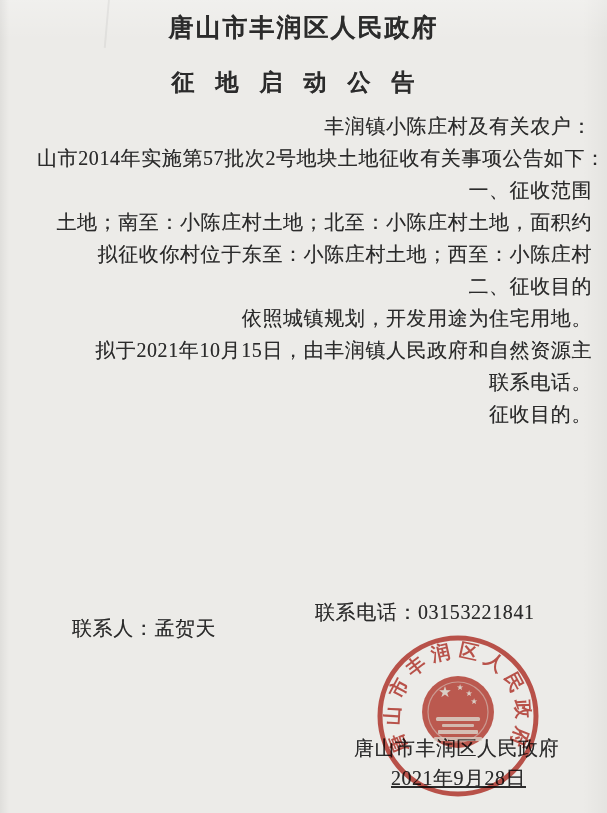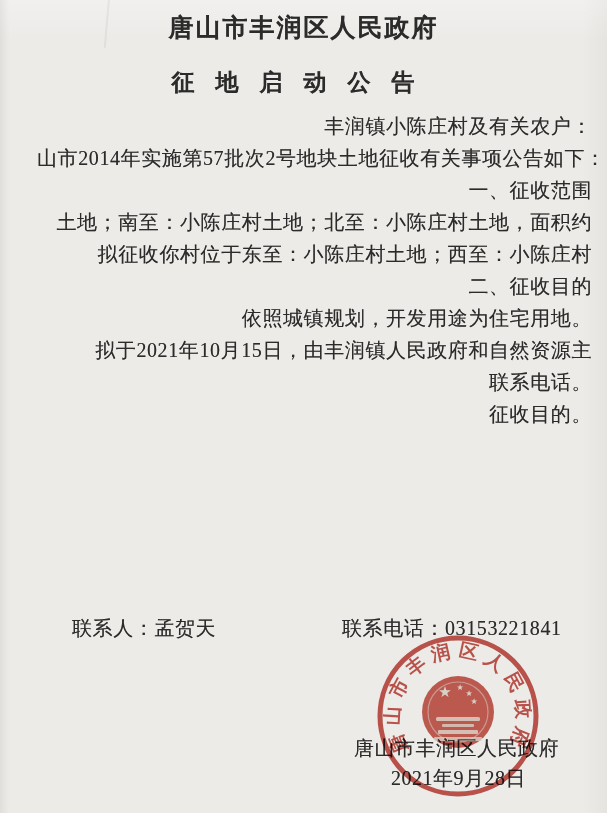--- a/index.html
+++ b/index.html
@@ -38,30 +38,30 @@
     font-size:20px;letter-spacing:0.6px;line-height:32px;text-align:right;
   }
   .ln{white-space:nowrap;height:32px;text-shadow:0 0 0.4px rgba(43,43,43,0.5);}
   .ind{padding-left:42px;}
   .contact-row{position:absolute;left:0;top:599px;width:607px;height:32px;}
   .contact-person{
     position:absolute;left:72px;top:16px;font-size:20px;letter-spacing:0.6px;
     white-space:nowrap;text-shadow:0 0 0.4px rgba(43,43,43,0.5);
   }
   .contact-phone{
-    position:absolute;left:315px;top:16px;font-size:20px;letter-spacing:0.6px;
-    white-space:nowrap;text-shadow:0 0 0.4px rgba(43,43,43,0.5);margin-left:27px;
+    position:absolute;left:315px;top:0;font-size:20px;letter-spacing:0.6px;
+    white-space:nowrap;text-shadow:0 0 0.4px rgba(43,43,43,0.5);
   }
   .sig-issuer{
     position:absolute;left:354px;top:735px;font-size:20px;letter-spacing:0.5px;
     white-space:nowrap;text-shadow:0 0 0.4px rgba(43,43,43,0.5);
   }
   .sig-date{
     position:absolute;left:391px;top:765px;font-size:20px;letter-spacing:0.5px;
-    white-space:nowrap;text-shadow:0 0 0.4px rgba(43,43,43,0.5);
+    white-space:nowrap;text-shadow:0 0 0.4px rgba(43,43,43,0.5);text-decoration:underline;
   }
   .seal{
     position:absolute;left:373px;top:631px;width:170px;height:170px;
     mix-blend-mode:multiply;opacity:0.88;
   }
 </style>
 </head>
 <body>
 
 <div class="page">

